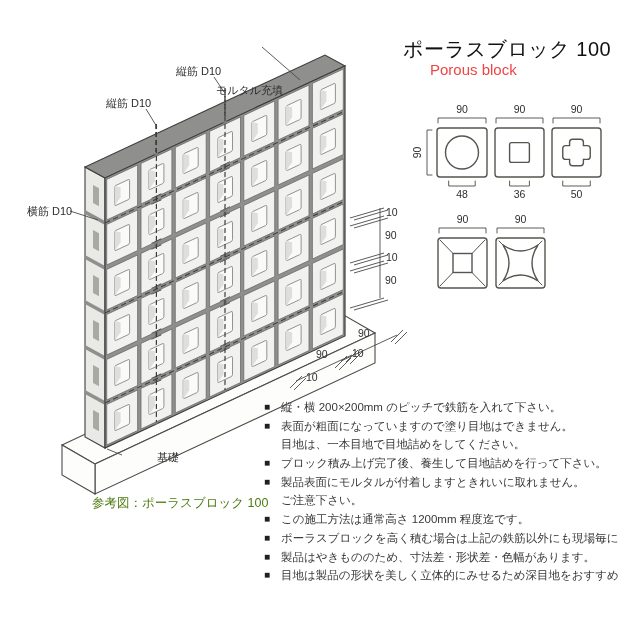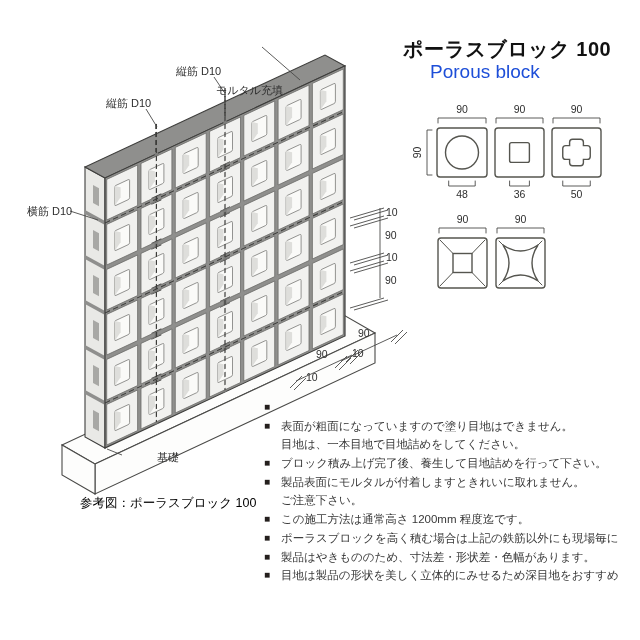--- a/index.html
+++ b/index.html
@@ -1,27 +1,27 @@
 <!DOCTYPE html>
 <html><head>
 <meta charset="utf-8">
 <style>
   html,body{margin:0;padding:0;background:#fff;}
   #canvas{position:relative;width:640px;height:640px;background:#ffffff;overflow:hidden;
           font-family:"Liberation Sans","DejaVu Sans",sans-serif;color:#333;}
   .abs{position:absolute;}
-  #page-title{left:403px;top:36px;font-size:20px;font-weight:bold;color:#111;letter-spacing:.5px;}
-  #page-subtitle{left:430px;top:61px;font-size:19px;color:#1d4ed8;}
+  #page-title{left:403px;top:36px;font-size:20px;font-weight:normal;color:#111;letter-spacing:.5px;}
+  #page-subtitle{left:430px;top:61px;font-size:15px;color:#ef4444;}
   .dlabel{font-size:11px;color:#2e2e2e;white-space:nowrap;}
   #label-mortar{left:216px;top:35px;margin-top:48px;}
   #label-tate1{left:176px;top:64px;}
   #label-tate2{left:106px;top:96px;}
   #label-yoko{left:27px;top:204px;}
   #label-kiso{left:117px;top:450px;margin-left:40px;}
-  #diagram-caption{left:80px;top:495px;font-size:12.5px;color:#000000;}
+  #diagram-caption{left:92px;top:495px;font-size:12.5px;color:#4d7c0f;}
   #notes{left:264px;top:398px;width:374px;}
   .note-line{display:flex;align-items:flex-start;height:18.7px;font-size:11.5px;color:#383838;
              letter-spacing:0px;line-height:18.7px;white-space:nowrap;}
   .note-bullet{width:17px;flex:0 0 17px;font-size:10px;line-height:18.7px;color:#241f1d;}
   .note-bullet.hide{visibility:hidden;}
   svg text{font-family:"Liberation Sans","DejaVu Sans",sans-serif;}
   .dimtxt{font-size:10.5px;fill:#2e2e2e;}
 </style>
 </head>
 <body>
@@ -328,20 +328,21 @@
   <div class="abs dlabel" id="label-mortar">モルタル充填</div>
   <div class="abs dlabel" id="label-tate1">縦筋 D10</div>
   <div class="abs dlabel" id="label-tate2">縦筋 D10</div>
   <div class="abs dlabel" id="label-yoko">横筋 D10</div>
   <div class="abs dlabel" id="label-kiso">基礎</div>
   <div class="abs" id="diagram-caption">参考図：ポーラスブロック 100</div>
 
   <div class="abs" id="notes">
       <div class="note-line">
         <span class="note-bullet">■</span>
+        <span>縦・横 200×200mm のピッチで鉄筋を入れて下さい。</span>
       </div>
       <div class="note-line">
         <span class="note-bullet">■</span>
         <span>表面が粗面になっていますので塗り目地はできません。</span>
       </div>
       <div class="note-line">
         <span class="note-bullet hide">■</span>
         <span>目地は、一本目地で目地詰めをしてください。</span>
       </div>
       <div class="note-line">

